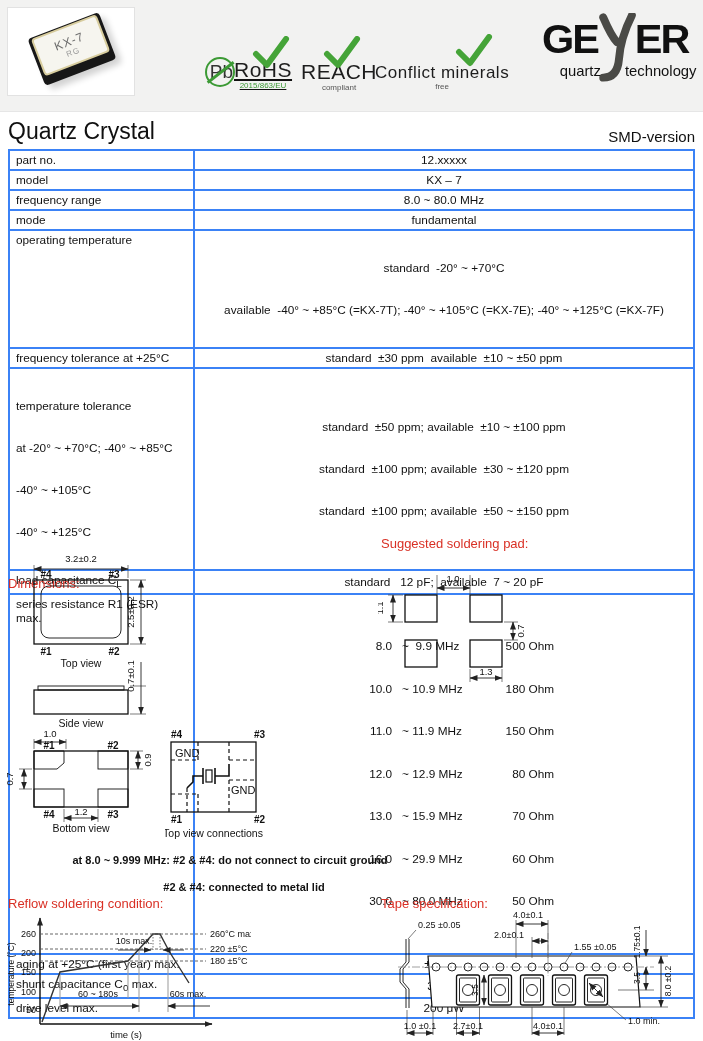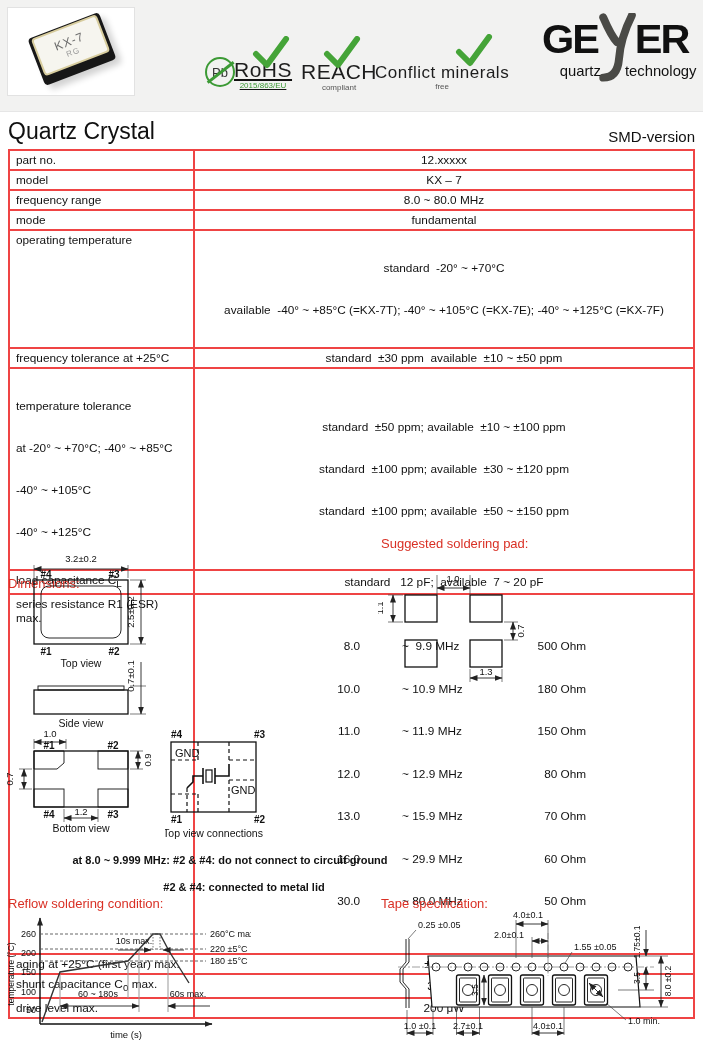--- a/index.html
+++ b/index.html
@@ -13,35 +13,35 @@
   .chip { position:absolute; left:26px; top:16px; width:76px; height:50px; transform:rotate(-21deg); background:#171717; border-radius:4px; box-shadow:4px 6px 6px rgba(0,0,0,0.18); }
   .chip-lid { position:absolute; left:3px; top:1px; right:3px; height:40px; background:#f6f5ef; border:2px solid #d8cd9e; border-radius:4px; display:flex; flex-direction:column; align-items:center; justify-content:center; }
   .chip-lid .t1 { font-size:12px; color:#6d6d6d; letter-spacing:1px; }
   .chip-lid .t2 { font-size:8px; color:#9a9a9a; letter-spacing:1px; }
 
   .comp { position:absolute; font-size:10px; }
   .comp-main { font-size:21px; color:#1d1d1d; letter-spacing:0.5px; }
   .comp-sub { font-size:8px; text-align:center; color:#555; margin-top:-1px; }
   .comp-sub.green { color:#3c9a35; }
   .check { position:absolute; }
-  .pbfree { position:absolute; left:205px; top:57px; width:30px; height:30px; border:2.5px solid #3c9a35; border-radius:50%; display:flex; align-items:center; justify-content:center; font-size:13px; color:#333; }
+  .pbfree { position:absolute; left:205px; top:57px; width:30px; height:30px; border:2.5px solid #3c9a35; border-radius:50%; display:flex; align-items:center; justify-content:flex-end; font-size:19px; color:#333; }
   .pbfree::after { content:""; position:absolute; left:-3px; top:12px; width:33px; height:2.5px; background:#3c9a35; transform:rotate(-38deg); }
 
   
   .title-left { position:absolute; left:8px; top:118px; font-size:23px; color:#101010; }
   .title-right { position:absolute; right:8px; top:128px; font-size:15px; color:#101010; }
 
   
   table.spec { position:absolute; left:8px; top:149px; width:687px; border-collapse:collapse; font-size:11.8px; }
-  table.spec td { border:2px solid #ef4444; padding:2px 6px; line-height:14px; }
+  table.spec td { border:2px solid #3b82f6; padding:2px 6px; line-height:14px; }
   td.l { width:185px; vertical-align:middle; white-space:pre-wrap; }
   td.l.top { vertical-align:top; }
   td.v { text-align:center; vertical-align:middle; white-space:pre-wrap; }
   .esr-grid { display:inline-block; text-align:left; }
-  .esr-row { display:grid; grid-template-columns:42px 86px 66px; line-height:14.5px;gap:32px; }
+  .esr-row { display:grid; grid-template-columns:42px 86px 66px; line-height:14.5px; }
   .esr-row .f { text-align:right; padding-right:10px; }
   .esr-row .r { text-align:left; white-space:pre; }
   .esr-row .o { text-align:right; }
 
   
   .sec-head { position:absolute; font-size:13px; color:#d93025; }
 
   
   svg text { font-family:"Liberation Sans","DejaVu Sans",sans-serif; fill:#111; }
   .dimtxt { font-size:9.5px; }

